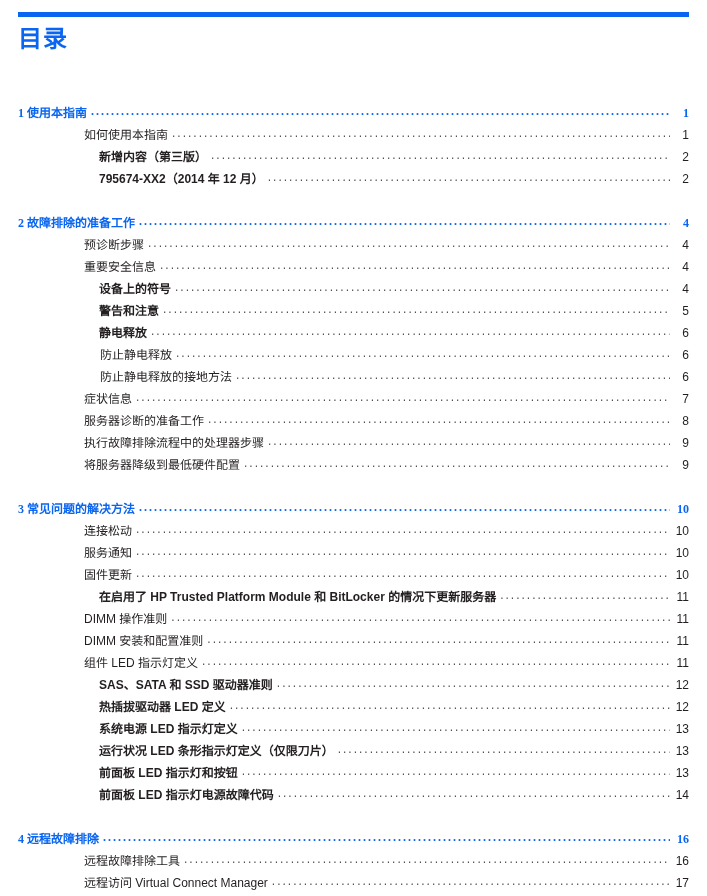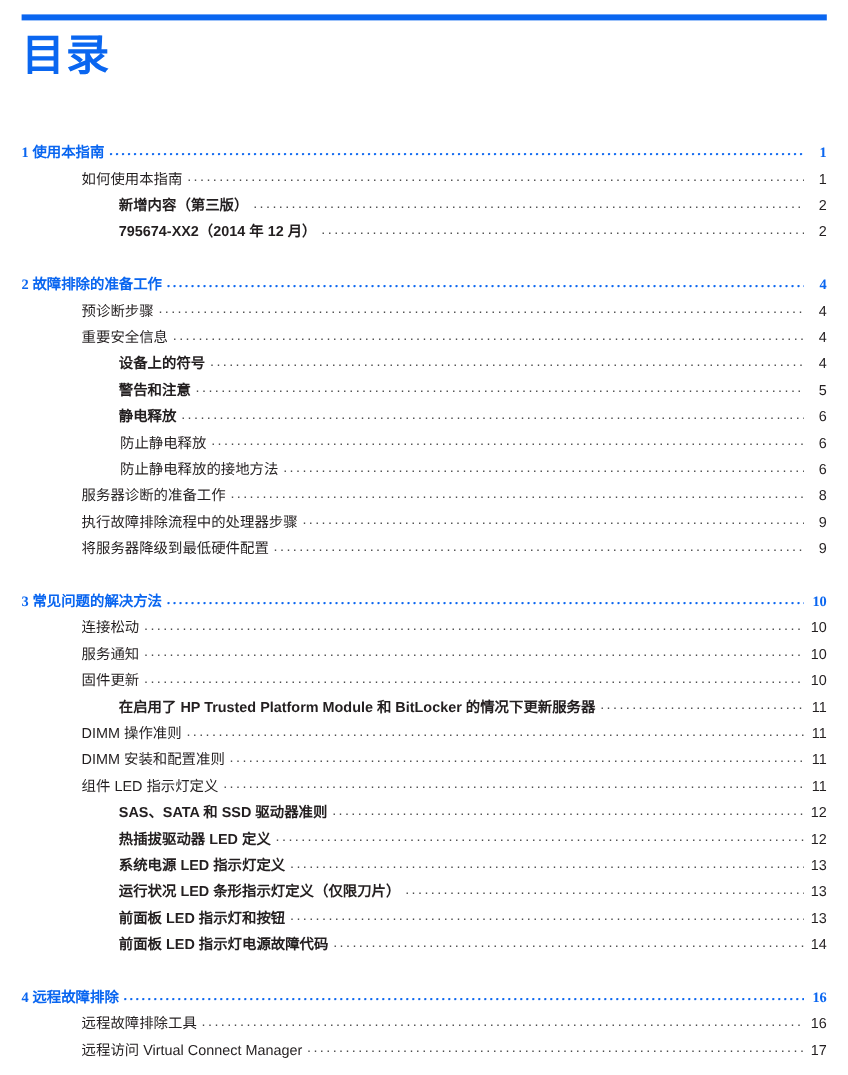--- a/index.html
+++ b/index.html
@@ -17,25 +17,26 @@
     color:var(--text);
     -webkit-font-smoothing:antialiased;
   }
   .title-rule{
     margin-top:12px;
     height:5px;
     background:var(--accent);
   }
   h1.page-title{
     margin-top:9px;
-    font-size:36px;
+    font-size:24px;
     line-height:1.1;
     font-weight:bold;
     color:var(--accent);
     letter-spacing:1px;
+    font-family:Liberation Serif, serif;
   }
   .toc{ margin-top:50px; }
   .row{
     display:flex;
     align-items:baseline;
     height:22px;
     line-height:22px;
     font-size:12px;
     white-space:nowrap;
     cursor:pointer;
@@ -64,21 +65,21 @@
     text-align:right;
   }
   .row.chapter{
     margin-top:22px;
     font-weight:bold;
     color:var(--accent);
     font-family:Liberation Serif, serif;
   }
   .toc .row.chapter:first-child{ margin-top:0; }
   .row.chapter .dots::after{ color:var(--accent); }
-  .row.level-1 .label{ margin-left:50px; }
+  .row.level-1 .label{ margin-left:66px; }
   .row.level-2 .label{ margin-left:81px;font-weight:bold; }
   .row.level-3 .label{ margin-left:82px; }
 </style>
 </head>
 <body>
 
 <div class="title-rule"></div>
 <h1 class="page-title">目录</h1>
 
 <div class="toc">
@@ -136,20 +137,25 @@
     <span class="label">防止静电释放</span>
     <span class="dots"></span>
     <span class="page">6</span>
   </div>
     <div class="row level-3">
     <span class="label">防止静电释放的接地方法</span>
     <span class="dots"></span>
     <span class="page">6</span>
   </div>
     <div class="row level-1">
+    <span class="label">症状信息</span>
+    <span class="dots"></span>
+    <span class="page">7</span>
+  </div>
+    <div class="row level-1">
     <span class="label">服务器诊断的准备工作</span>
     <span class="dots"></span>
     <span class="page">8</span>
   </div>
     <div class="row level-1">
     <span class="label">执行故障排除流程中的处理器步骤</span>
     <span class="dots"></span>
     <span class="page">9</span>
   </div>
     <div class="row level-1">

